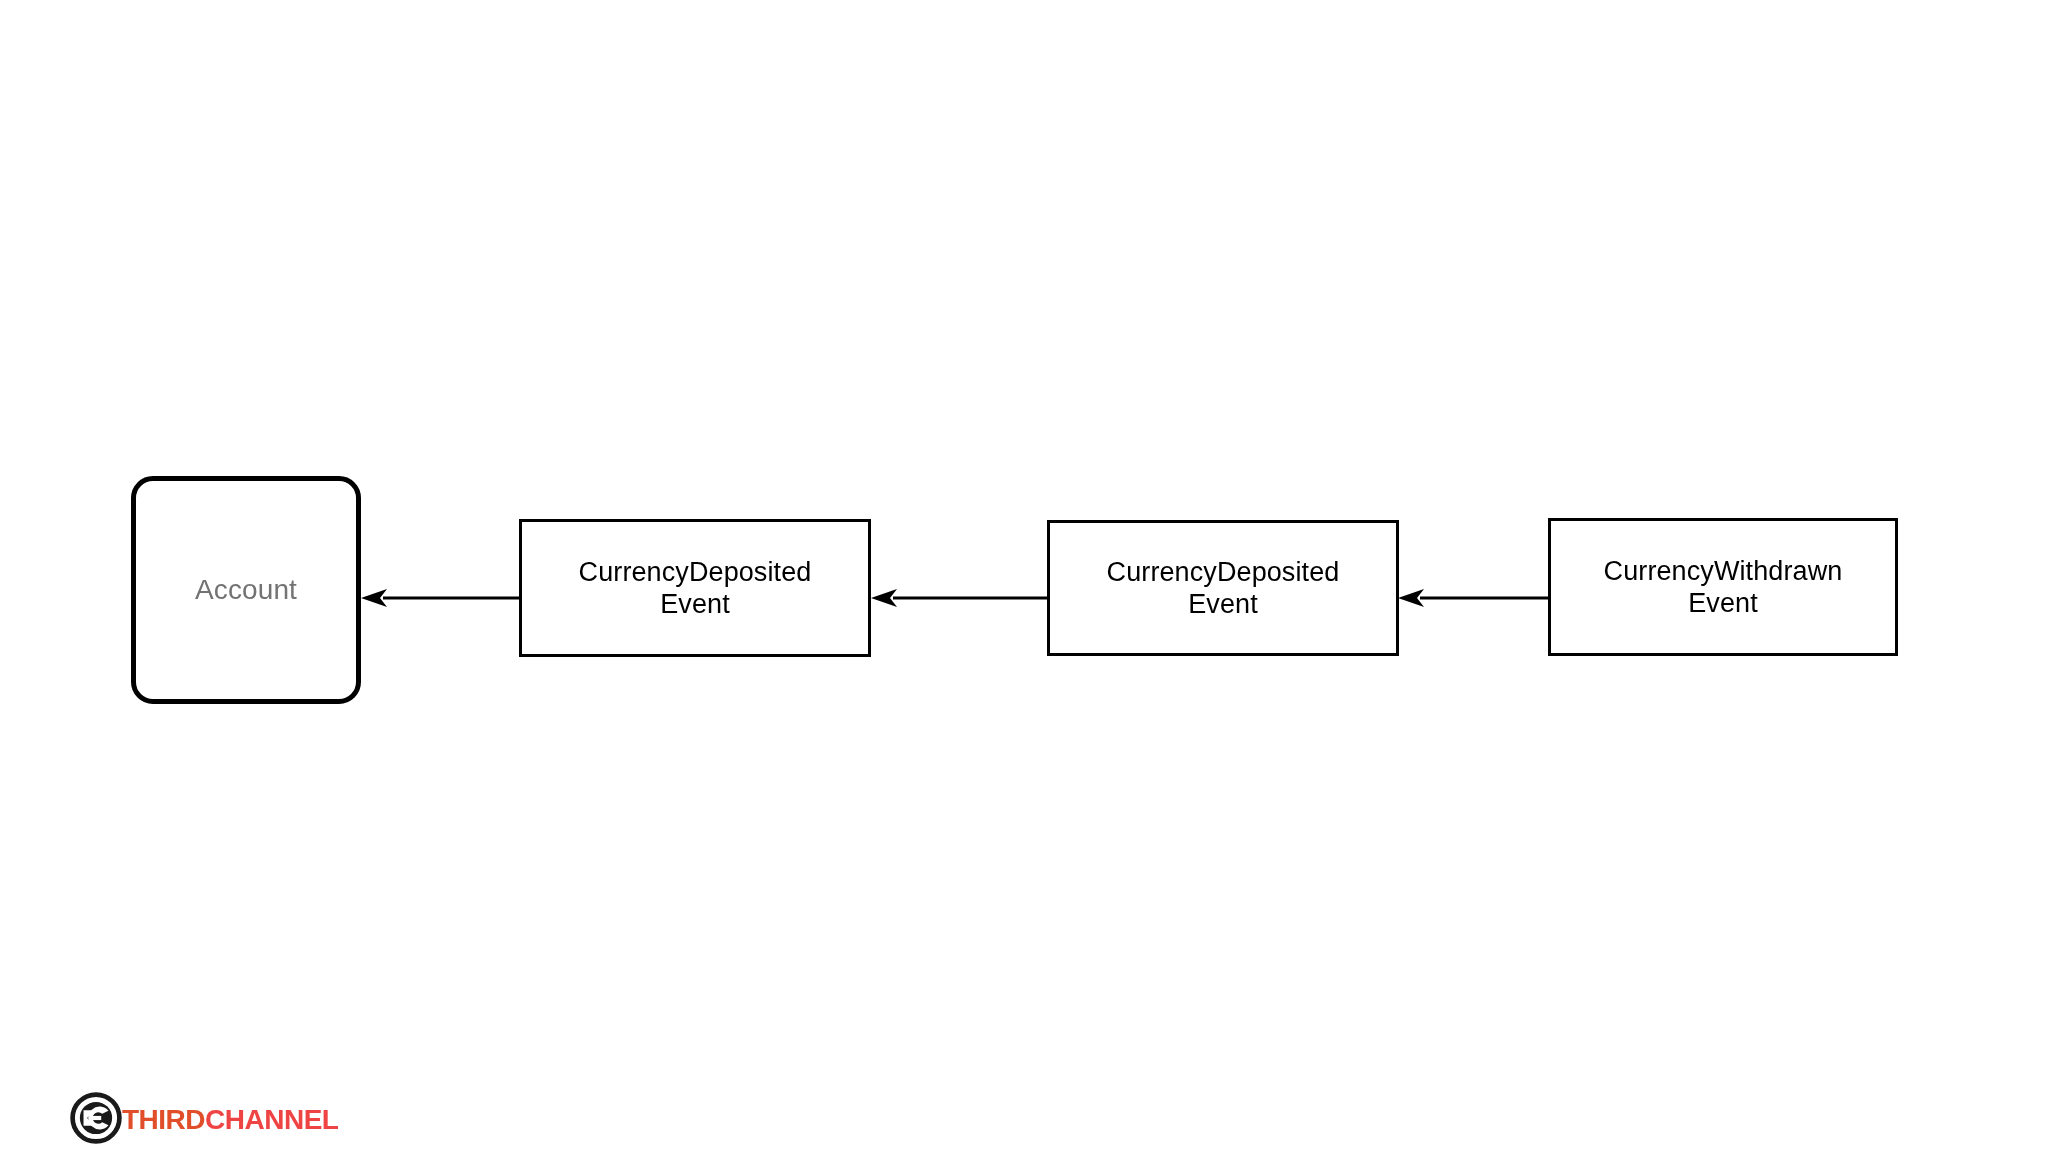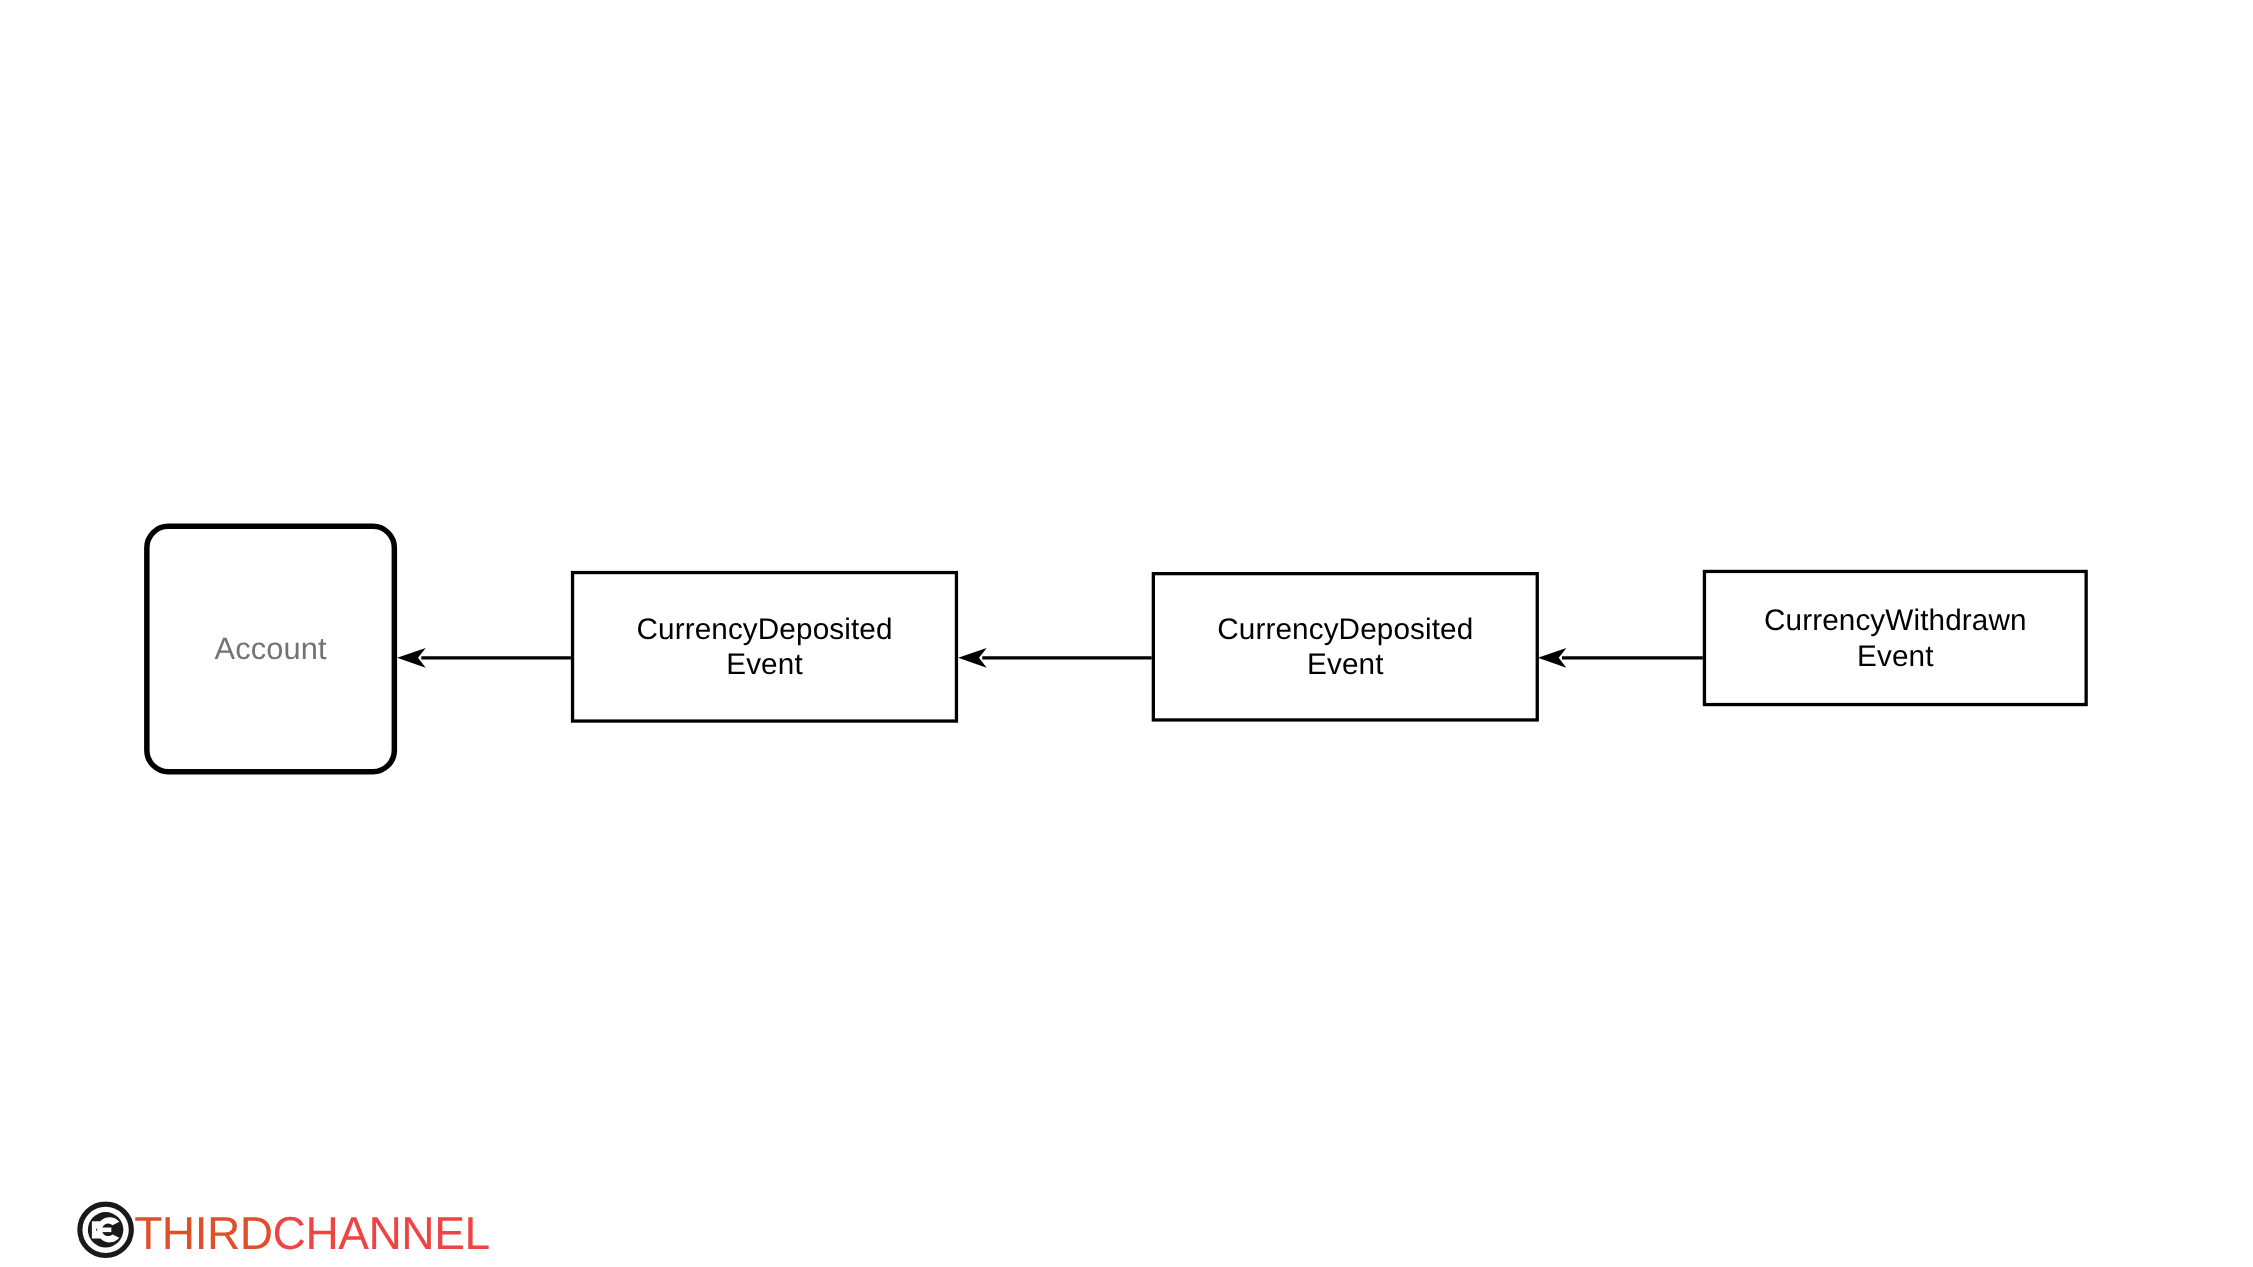--- a/index.html
+++ b/index.html
@@ -72,22 +72,22 @@
     display: flex;
     align-items: center;
     z-index: 5;
   }
   #logo-mark {
     display: block;
     flex: 0 0 auto;
   }
   .logo-wordmark {
     font-family: "Liberation Sans", sans-serif;
-    font-size: 42px;
-    font-weight: 400;
+    font-size: 28px;
+    font-weight: 700;
     letter-spacing: -0.5px;
     line-height: 1;
     white-space: pre;
   }
   #logo-word-primary { color: #e04e2a; }
   #logo-word-secondary { color: #4a4a4a; }
 </style>
 </head>
 <body style="width: 2048px; height: 1152px; background: rgb(255, 255, 255);">
 
@@ -100,21 +100,21 @@
   <div class="node event" id="node-event-1" style="left: 519px; top: 519px; width: 352px; height: 138px; border-width: 3px; border-color: rgb(0, 0, 0); background: rgb(255, 255, 255); color: rgb(0, 0, 0); font-size: 27px;">
     <span class="node-label">CurrencyDeposited
 Event</span>
   </div>
 
   <div class="node event" id="node-event-2" style="left: 1047px; top: 520px; width: 352px; height: 136px; border-width: 3px; border-color: rgb(0, 0, 0); background: rgb(255, 255, 255); color: rgb(0, 0, 0); font-size: 27px;">
     <span class="node-label">CurrencyDeposited
 Event</span>
   </div>
 
-  <div class="node event" id="node-event-3" style="left: 1548px; top: 518px; width: 350px; height: 124px; border-width: 3px; border-color: rgb(0, 0, 0); background: rgb(255, 255, 255); color: rgb(0, 0, 0); font-size: 27px;">
+  <div class="node event" id="node-event-3" style="left: 1548px; top: 518px; width: 350px; height: 138px; border-width: 3px; border-color: rgb(0, 0, 0); background: rgb(255, 255, 255); color: rgb(0, 0, 0); font-size: 27px;">
     <span class="node-label">CurrencyWithdrawn
 Event</span>
   </div>
 
   <div class="arrow" id="edge-1" style="left: 361px; top: 586px; width: 159px; height: 24px;">
       <svg width="159" height="24" viewBox="0 0 159 24">
         <line x1="22" y1="12" x2="159" y2="12" stroke="#000000" stroke-width="3"></line>
         <path d="M0 12 L26 3 L19 12 L26 21 Z" fill="#000000"></path>
       </svg>
     </div>

